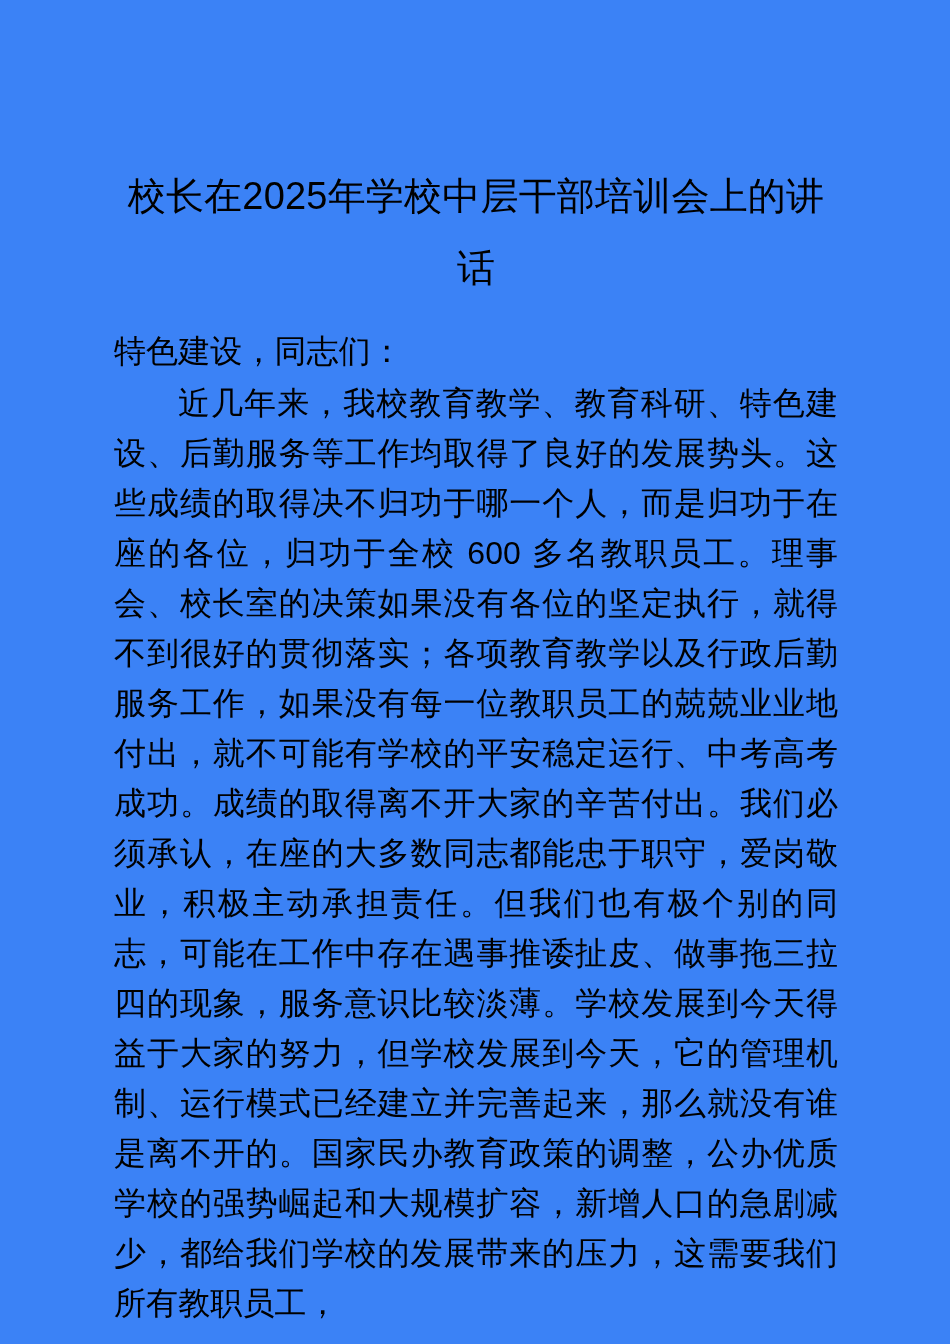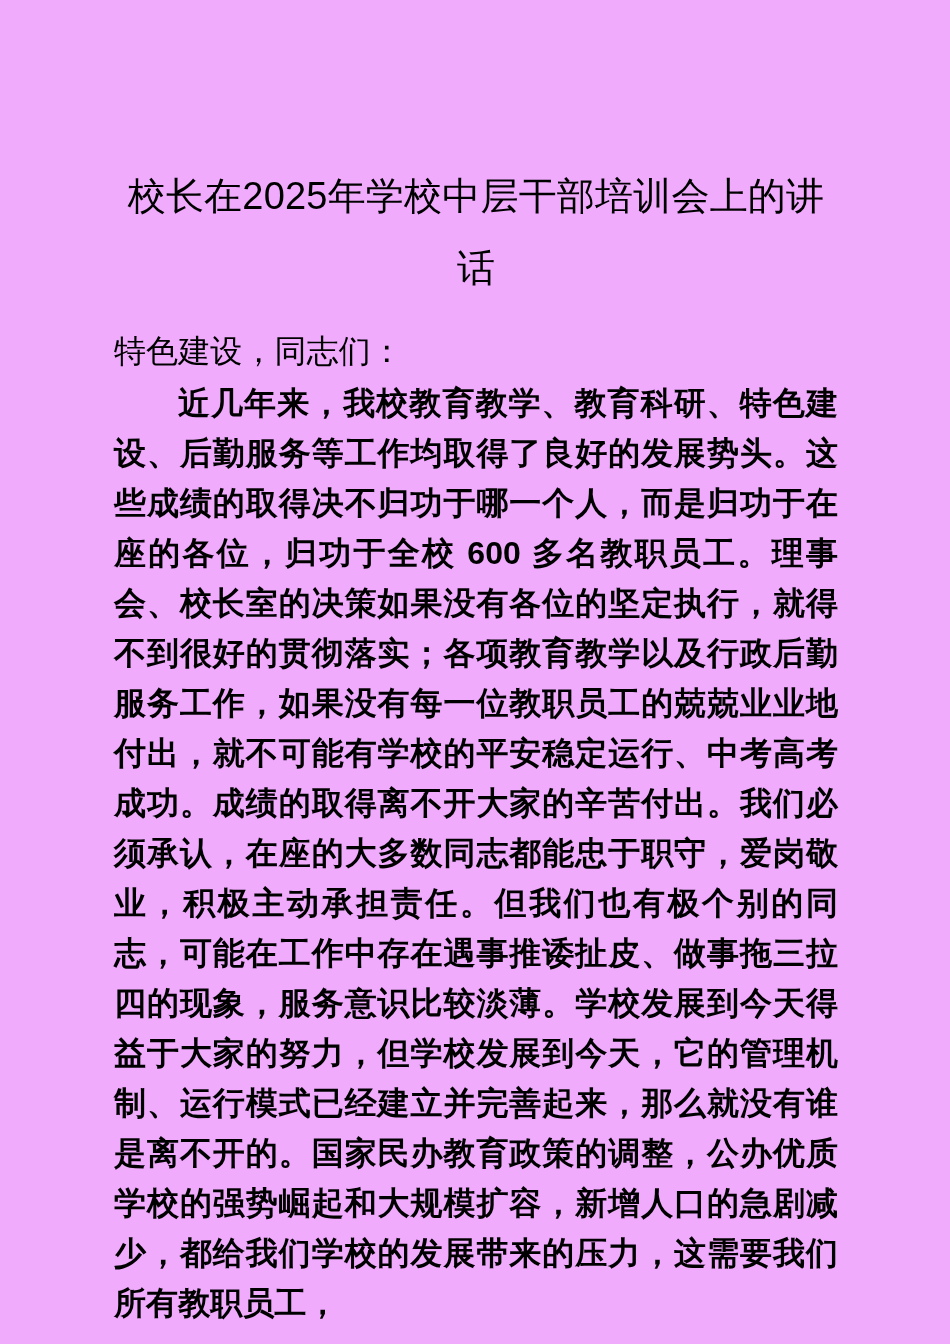--- a/index.html
+++ b/index.html
@@ -11,21 +11,21 @@
     width: 950px;
     height: 1344px;
     overflow: hidden;
     font-family: "Liberation Sans", "DejaVu Sans", sans-serif;
     color: #000000;
   }
   .page {
     position: relative;
     width: 950px;
     height: 1344px;
-    background: #f0abfc;
+    background: #3b82f6;
     box-sizing: border-box;
   }
   .content {
     position: absolute;
     left: 114px;
     top: 160px;
     width: 724px;
   }
   .doc-title {
     font-size: 38px;
@@ -45,21 +45,21 @@
     font-weight: 400;
     letter-spacing: 0.1px;
   }
   .body-paragraph {
     font-size: 32px;
     line-height: 50px;
     margin: 0;
     text-align: justify;
     text-justify: inter-ideograph;
     text-align-last: left;
-    font-weight: 700;
+    font-weight: 400;
     text-indent: 64px;
     letter-spacing: 0.1px;
     word-break: break-all;
   }
 </style>
 </head>
 <body>
 
 <div class="page">
   <div class="content">

